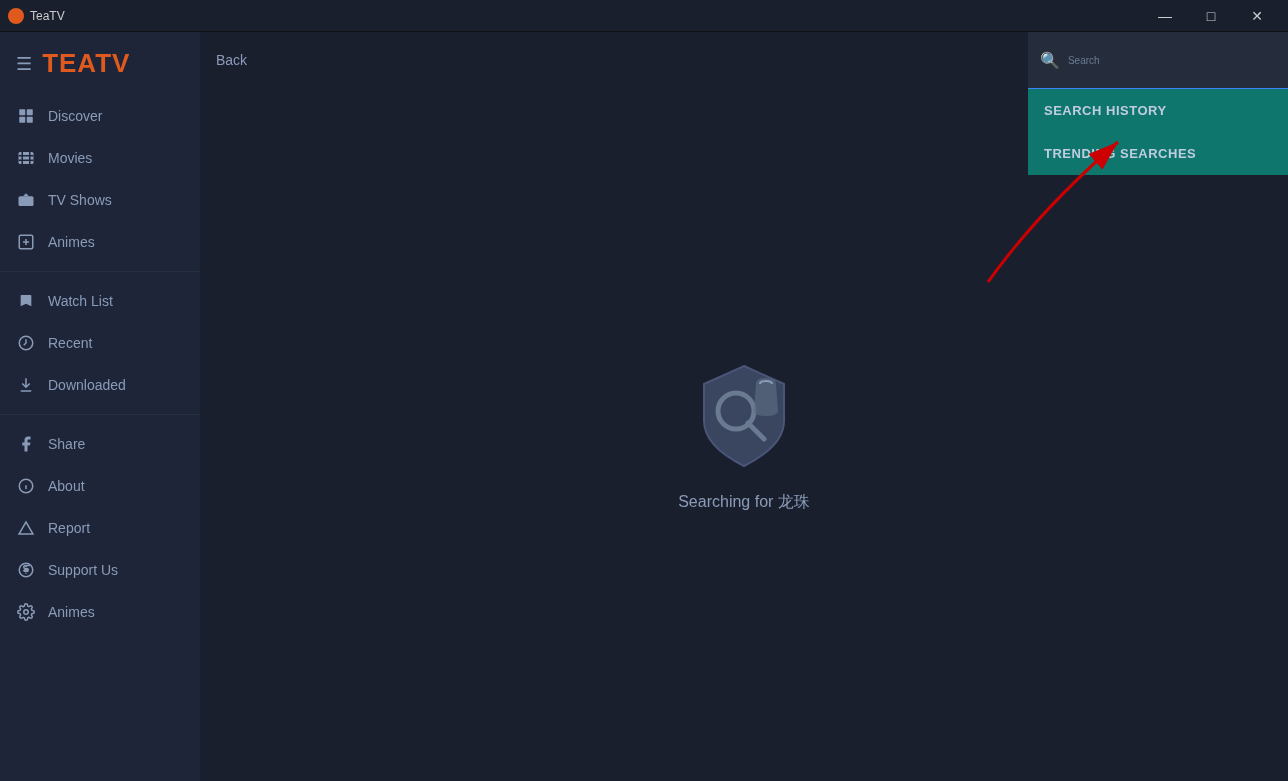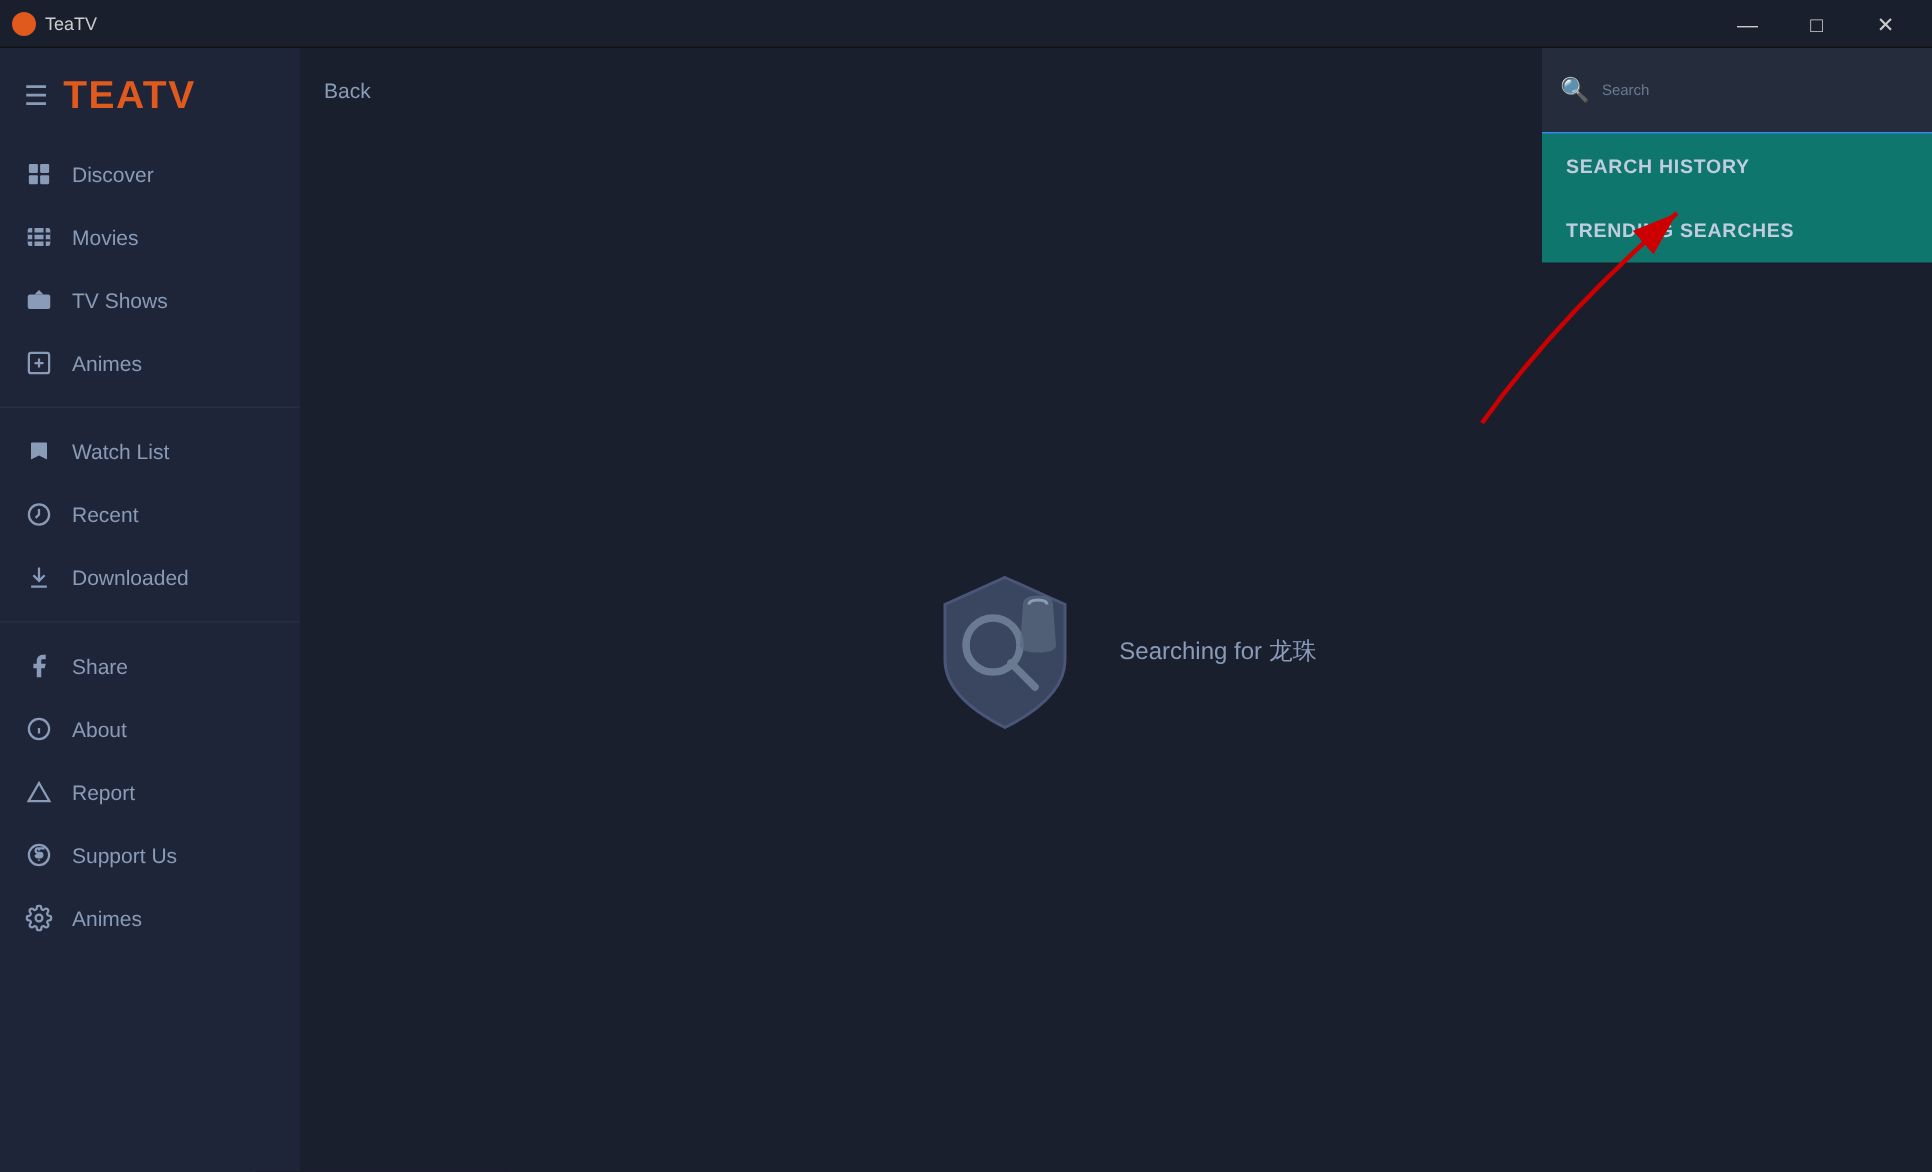--- a/index.html
+++ b/index.html
@@ -196,21 +196,21 @@
       display: flex;
       align-items: center;
       justify-content: center;
       flex-direction: column;
       gap: 16px;
     }
 
     
     .search-placeholder {
       display: flex;
-      flex-direction: row;
+      flex-direction: column;
       align-items: center;
       gap: 16px;
     }
 
     .searching-text {
       color: #8a9bb8;
       font-size: 16px;
     }
 
     

